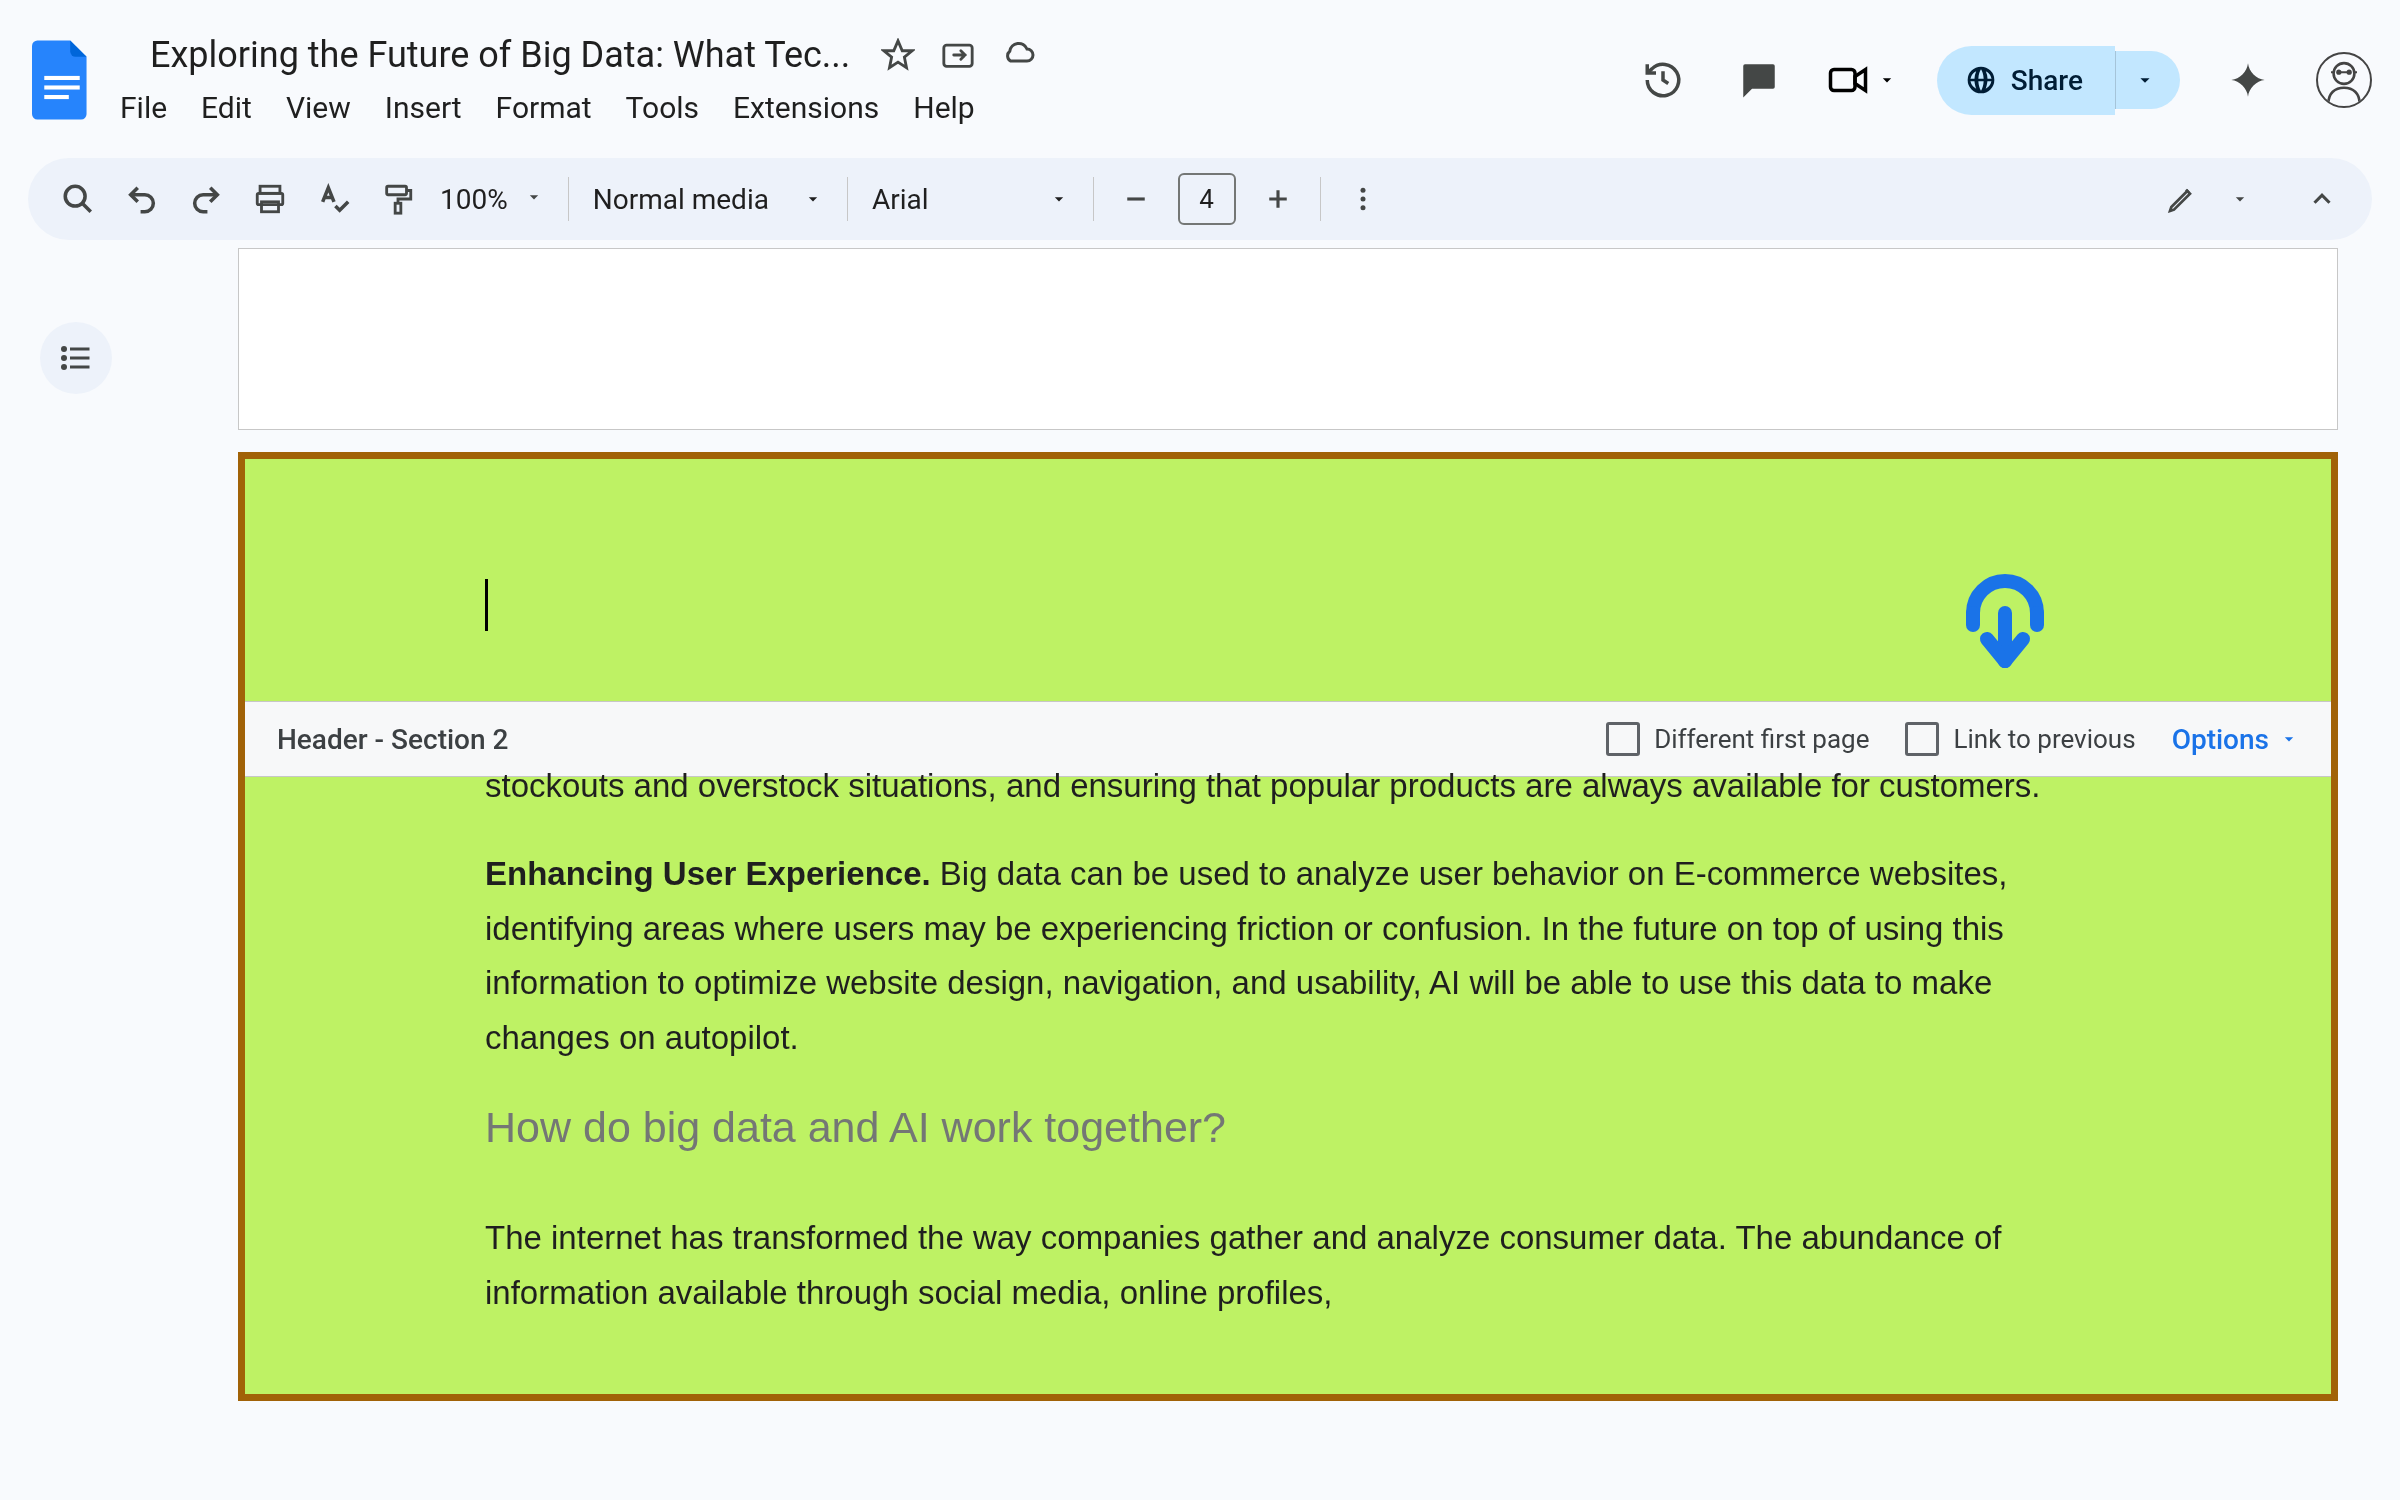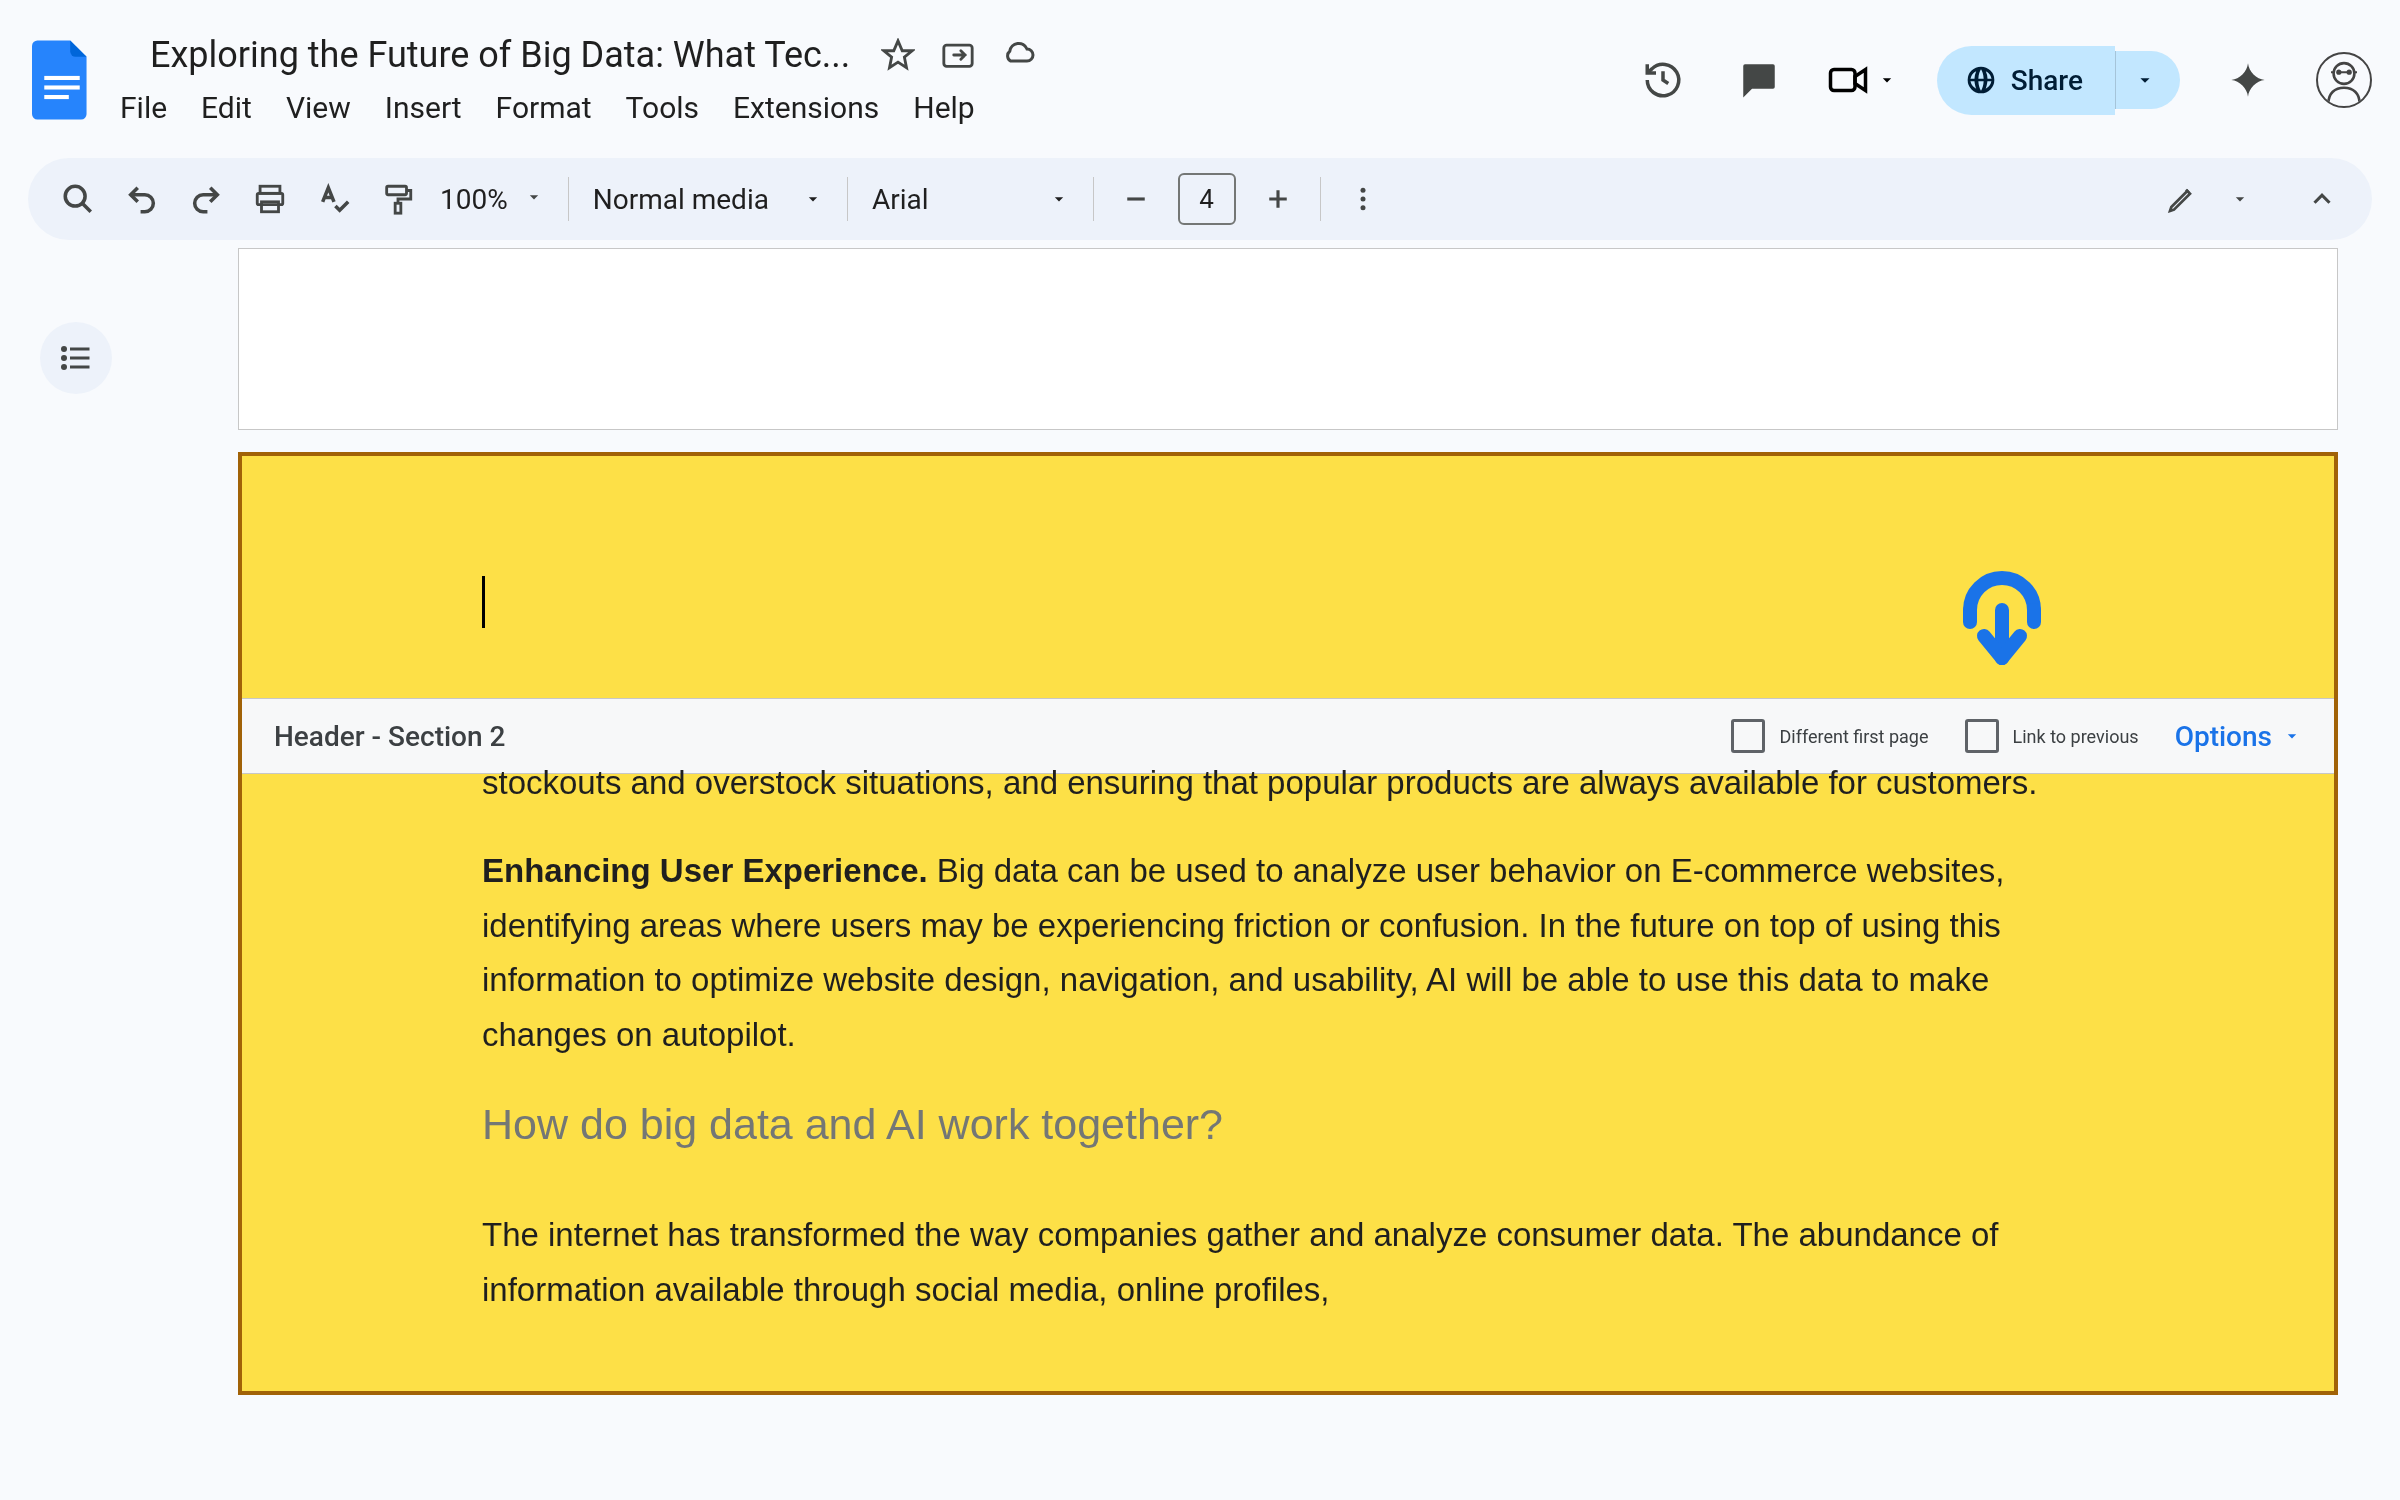--- a/index.html
+++ b/index.html
@@ -172,22 +172,22 @@
   right: 62px;
   bottom: 0;
 }
 .page-prev {
   background: #fff;
   border: 1px solid #c7c7c7;
   height: 182px;
   margin-bottom: 22px;
 }
 .page-current {
-  background: #fde047;
-  border: 4px solid #a16207;
+  background: #bef264;
+  border: 7px solid #a16207;
   position: relative;
 }
 .header-region {
   height: 242px;
   position: relative;
 }
 .cursor-mark {
   position: absolute;
   left: 240px;
   top: 120px;
@@ -224,21 +224,21 @@
   display: flex;
   align-items: center;
   gap: 14px;
 }
 .checkbox-box {
   width: 34px; height: 34px;
   border: 3px solid #5f6368;
   border-radius: 3px;
 }
 .checkbox-label {
-  font-size: 18px;
+  font-size: 26px;
   color: #3c4043;
 }
 .options-btn {
   color: #1a73e8;
   font-size: 28px;
   font-weight: 500;
   display: flex; align-items: center; gap: 10px;
 }
 .doc-body {
   padding: 0 240px 40px 240px;

